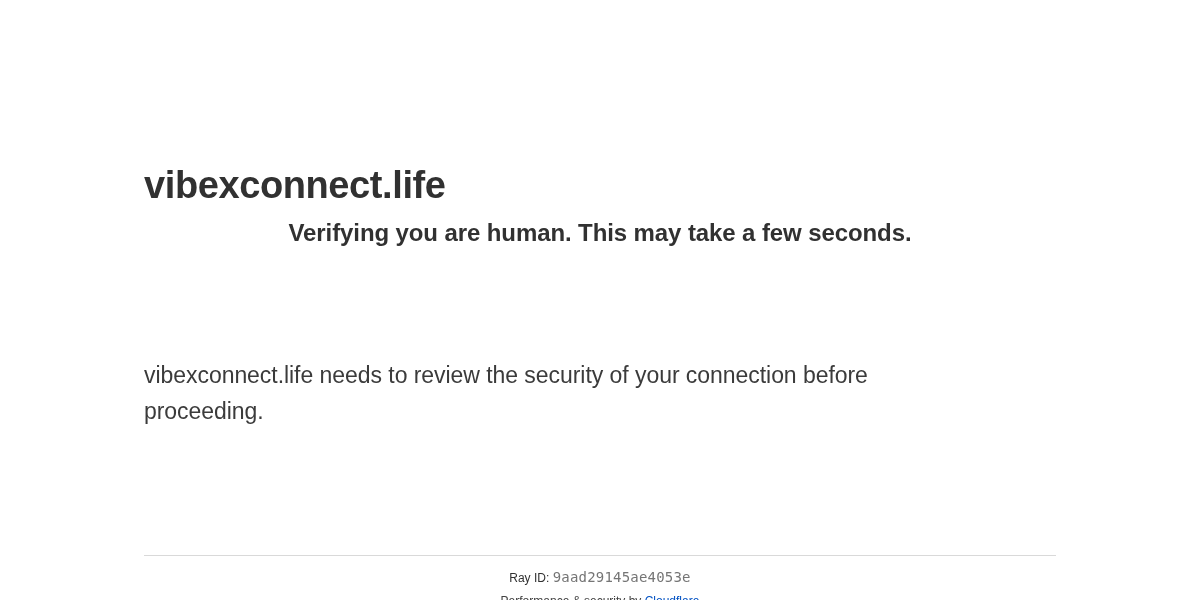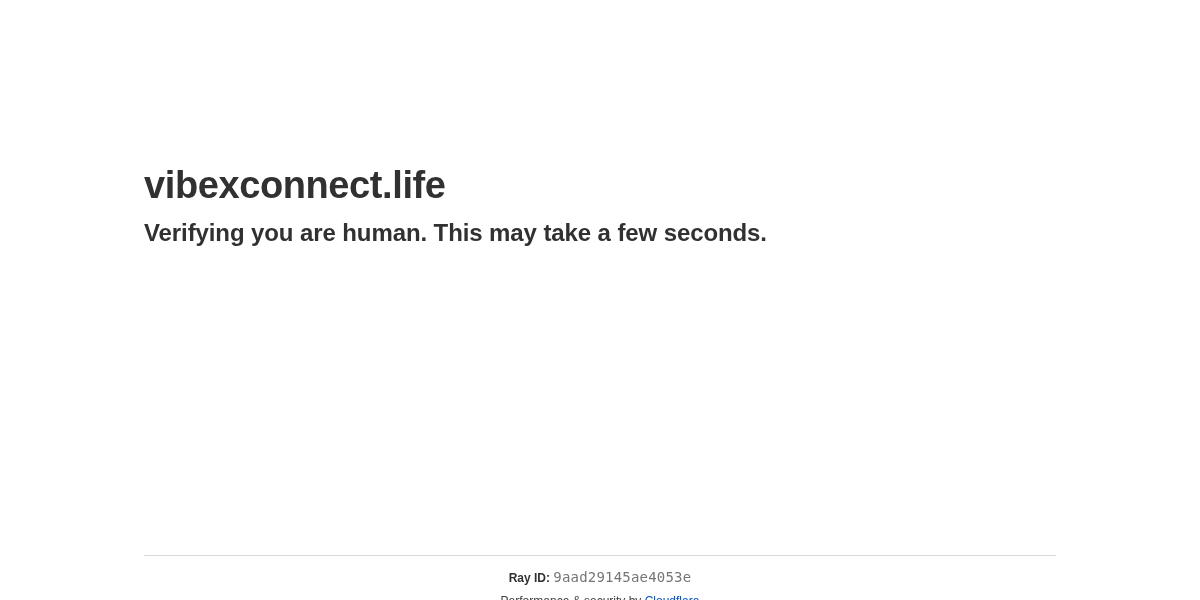--- a/index.html
+++ b/index.html
@@ -47,20 +47,21 @@
     white-space: nowrap;
   }
 
   .subtitle {
     font-size: 24px;
     line-height: 30px;
     font-weight: 700;
     color: #313131;
     margin: 0;
     letter-spacing: -0.1px;
+    text-align: center;
   }
 
   
   .challenge-widget {
     margin-top: 24px;
     width: 300px;
     height: 65px;
   }
 
   .challenge-body {
@@ -86,21 +87,21 @@
   }
 
   .footer-line {
     font-size: 12px;
     line-height: 18px;
     color: #424242;
   }
 
   .ray-label {
     font-family: "Liberation Sans", "DejaVu Sans", sans-serif;
-    font-weight: 700;
+    font-weight: 400;
     font-size: 12px;
     color: #313131;
   }
 
   .ray-value {
     font-family: "DejaVu Sans Mono", "Liberation Mono", monospace;
     font-size: 14px;
     color: #757575;
     letter-spacing: 0.2px;
   }
@@ -123,20 +124,21 @@
 <div id="page-wrap">
 
   <div class="main-content">
 
     <h1 class="site-title">vibexconnect.life</h1>
 
     <h2 class="subtitle">Verifying you are human. This may take a few seconds.</h2>
 
     <div class="challenge-widget"></div>
 
+    <p class="challenge-body">vibexconnect.life needs to review the security of your connection before proceeding.</p>
 
   </div>
 
   <div class="footer">
 
     <div class="footer-line">
       <span class="ray-label">Ray ID:</span>
       <span class="ray-value">9aad29145ae4053e</span>
     </div>
 

